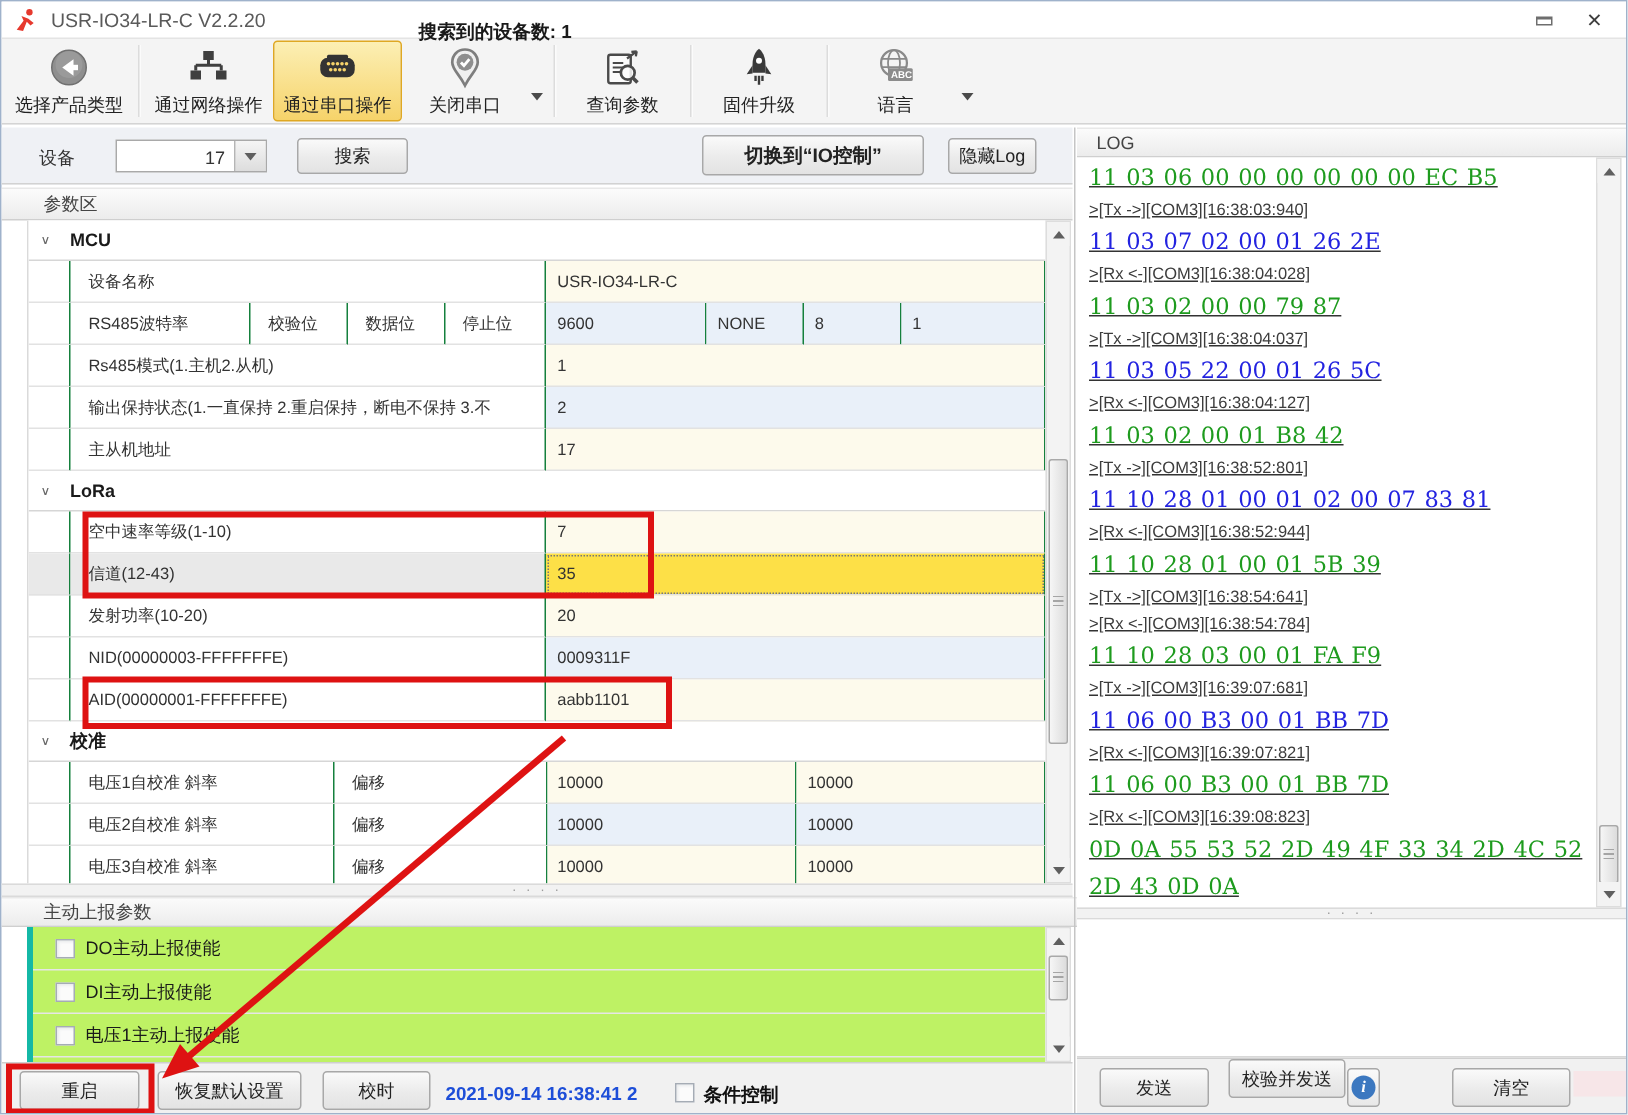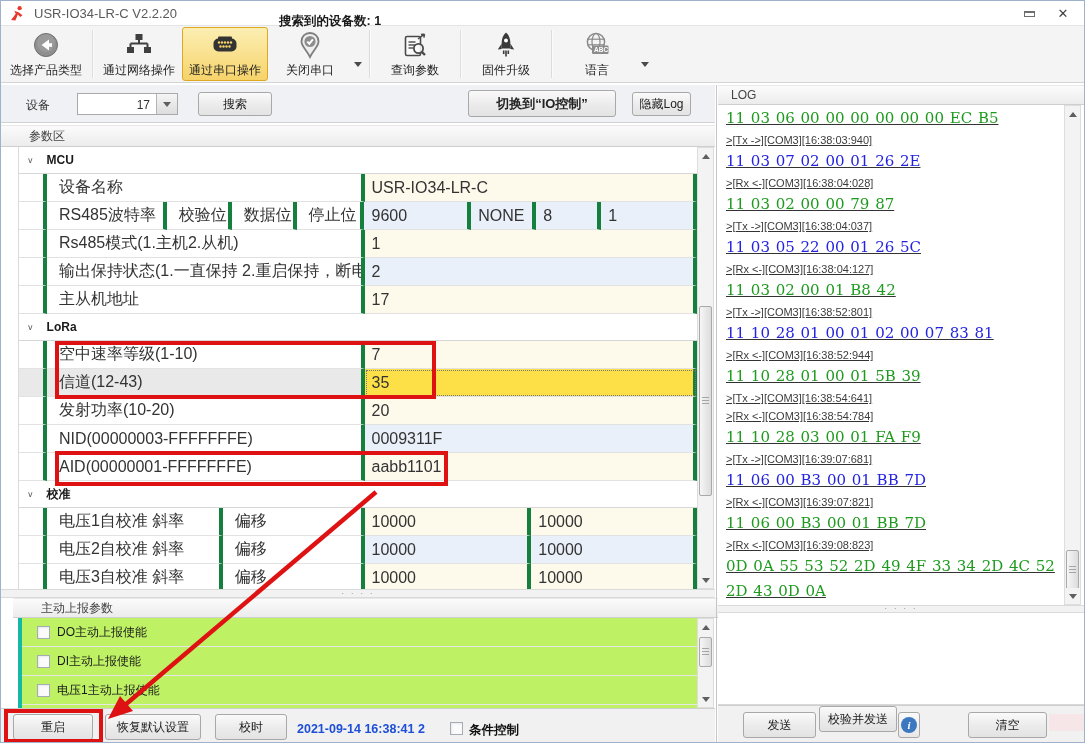--- a/index.html
+++ b/index.html
@@ -43,22 +43,22 @@
   
   .panel-header{position:absolute;background:linear-gradient(180deg,#FBFBFB,#ECECEC);
     border-top:1px solid #E8E8E8;border-bottom:1px solid #CFCFCF;font-size:12px;color:#444;
     display:flex;align-items:center;padding-left:28px;}
   
   .param-table{position:absolute;left:17px;top:146px;width:679px;height:442px;overflow:hidden;background:#fff;border-left:1px solid #DADADA;}
   .sec-row{height:27px;display:flex;align-items:center;border-bottom:1px solid #D6D6D6;background:#fff;}
   .sec-row .chev{margin-left:8px;font-size:9px;color:#666;transform:scaleY(.9);}
   .sec-row .sec-name{margin-left:13px;font-size:12px;font-weight:bold;color:#1a1a1a;}
   .p-row{display:flex;height:28px;}
-  .cell{height:28px;border-bottom:1px solid #E2E2E2;border-right:4px solid #15803d;
-    font-size:16px;display:flex;align-items:center;overflow:hidden;white-space:nowrap;}
+  .cell{height:28px;border-bottom:1px solid #E2E2E2;border-right:1px solid #15803d;
+    font-size:11px;display:flex;align-items:center;overflow:hidden;white-space:nowrap;}
   .cell.indent{width:28px;}
   .cell.lbl{padding-left:12px;color:#333;}
   .cell.val{padding-left:7px;color:#333;}
   .tone-cream{background:var(--cream);}
   .tone-blue{background:var(--blueRow);}
   .tone-selected{background:#fff;}
   .p-row.selected .indent,.p-row.selected .lbl{background:#E9E9E9;}
   .p-row.selected .val{background:#fde047;outline:1px dotted #777;outline-offset:-2px;}
   
   .vscroll{position:absolute;width:17px;background:#F3F3F3;border:1px solid #DDDDDD;}
@@ -340,21 +340,21 @@
       </div>
     <div class="sb-btn sb-down">
         <div class="tri-down"></div>
       </div>
   </div>
 
   <div class="h-splitter" style="left:0;top:588px;width:714px;height:9px;">
     <span class="dots">· · · ·</span>
   </div>
 
-  <div class="panel-header" style="left:12px;top:597px;width:832px;height:20px;">
+  <div class="panel-header" style="left:0;top:597px;width:832px;height:20px;">
     <span>主动上报参数</span>
   </div>
   <div class="report-list" id="report-list">
       <div class="r-row">
         <div class="checkbox"></div>
         <span class="r-label">DO主动上报使能</span>
       </div>
       <div class="r-row">
         <div class="checkbox"></div>
         <span class="r-label">DI主动上报使能</span>
@@ -422,21 +422,21 @@
       </div>
     <div class="sb-btn sb-down">
         <div class="tri-down"></div>
       </div>
   </div>
   <div class="h-splitter" style="left:717px;top:604px;width:366px;height:8px;">
     <span class="dots">· · · ·</span>
   </div>
   <div class="send-box"></div>
   <div class="send-bar">
-    <div class="btn" style="left:25px;top:6px;width:73px;height:26px;position:absolute;">发送</div>
+    <div class="btn" style="left:15px;top:6px;width:73px;height:26px;position:absolute;">发送</div>
     <div class="btn" style="left:101px;top:0;width:78px;height:26px;position:absolute;">校验并发送</div>
     <div class="info-btn">
         <div class="info-circle">i</div>
       </div>
     <div class="btn" style="left:250px;top:6px;width:79px;height:26px;position:absolute;">清空</div>
     <div class="pink-artifact"></div>
   </div>
 
   <svg class="annotations" width="1085" height="743">
     <rect x="56" y="342" width="377" height="54" fill="none" stroke="var(--red)" stroke-width="4"></rect>

